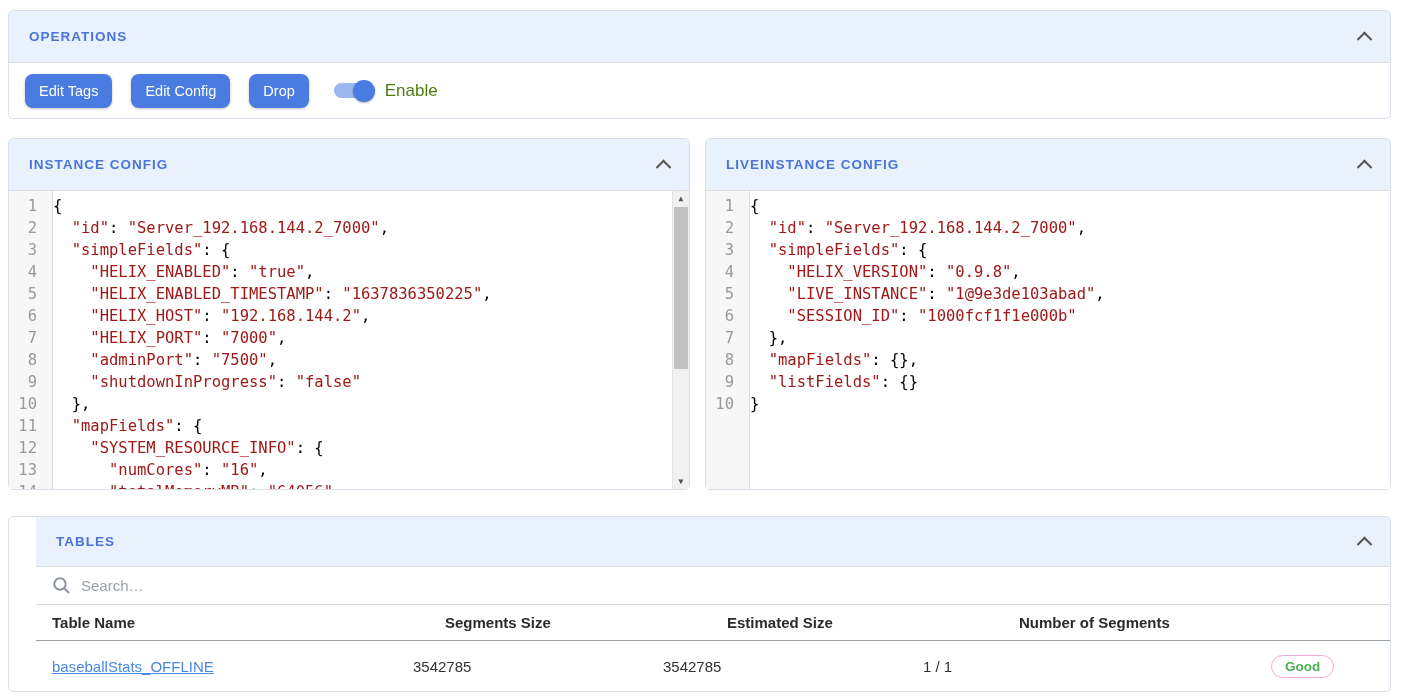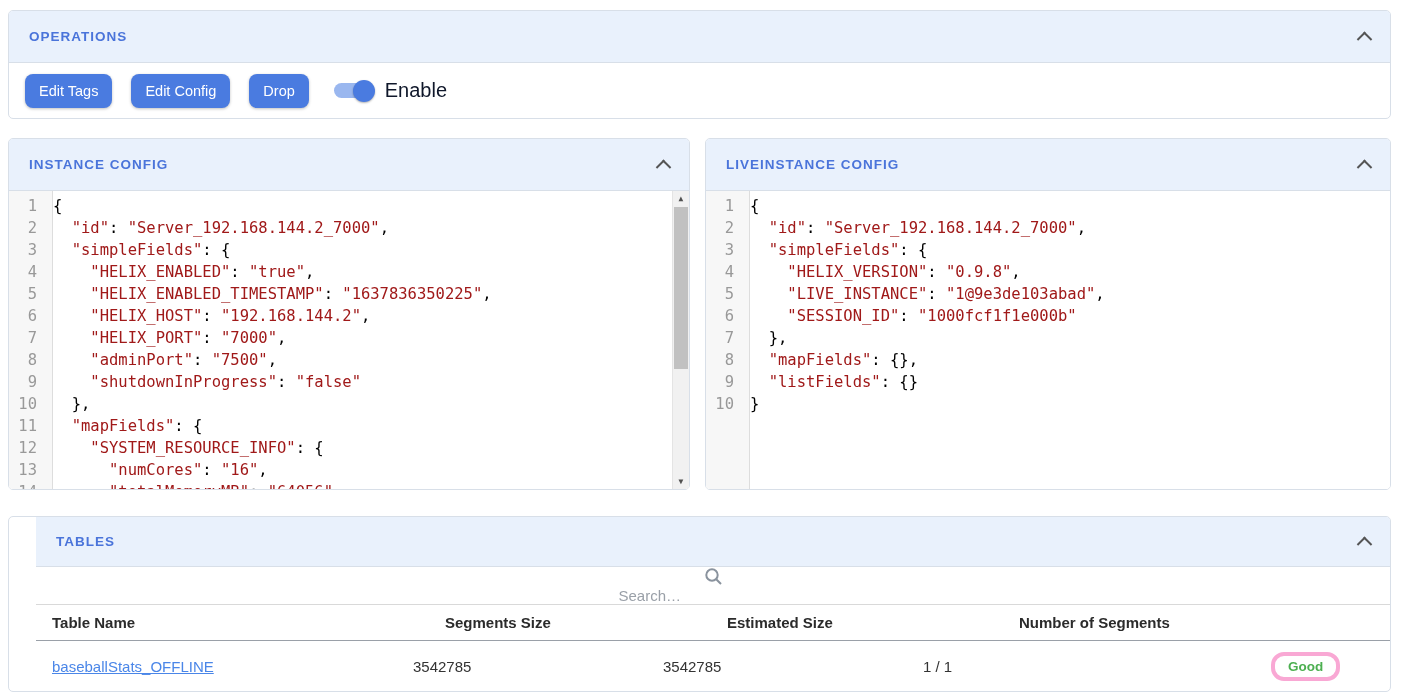--- a/index.html
+++ b/index.html
@@ -22,21 +22,21 @@
 
   
   .ops-body { height:55px; display:flex; align-items:center; padding:0 8px; }
   .btn { background:var(--accent); color:#fff; border:none; border-radius:8px;
     padding:0 14px; height:34px; font-size:14.5px; font-family:inherit; margin-left:8px;
     margin-right:11px; box-shadow:0 1px 3px rgba(0,0,0,.25); cursor:pointer; }
   .switch { position:relative; width:38px; height:15px; background:var(--track);
     border-radius:8px; margin-left:14px; cursor:pointer; }
   .switch .thumb { position:absolute; right:-3px; top:-3.5px; width:22px; height:22px;
     border-radius:50%; background:var(--accent); box-shadow:0 1px 2px rgba(0,0,0,.3); }
-  .toggle-label { font-size:20px; color:#0f172a; margin-left:13px; }
+  .toggle-label { font-size:17px; color:#4d7c0f; margin-left:13px; }
 
   
   .config-row { display:flex; margin-top:19px;border-radius:14px; }
   .config-panel-left  { width:682px; margin-right:15px; }
   .config-panel-right { width:686px; }
   .editor { position:relative; height:298px; background:#fff; overflow:hidden;
     font-family:"DejaVu Sans Mono", monospace; font-size:15.5px; line-height:22px; }
   .gutter-bg { position:absolute; left:0; top:0; bottom:0; width:44px;
     background:#f7f7f7; border-right:1px solid #ddd; }
   .code-lines { position:absolute; left:0; top:4px; right:0; white-space:pre; }
@@ -48,31 +48,31 @@
   
   .vscroll { position:absolute; top:0; right:0; bottom:0; width:17px;
     background:#f1f1f1; border-left:1px solid #e4e4e4; cursor:pointer; }
   .vscroll .arr { height:15px; text-align:center; font-size:8px; color:#505050; line-height:15px; }
   .vscroll .thumb { position:absolute; top:16px; left:1px; right:1px; height:162px; background:#c1c1c1; }
   .vscroll .arr.down { position:absolute; bottom:0; left:0; right:0; }
 
   
   .tables-panel { margin-top:26px;padding-left:27px; }
   .search-row { height:38px; display:flex; align-items:center; padding:0 16px;
-    border-bottom:1px solid #d9d9d9;flex-direction:column; }
+    border-bottom:1px solid #d9d9d9; }
   .search-input { border:none; outline:none; font-size:15px; font-family:inherit;
     color:#333; flex:1; margin-left:10px; background:transparent; }
   .search-input::placeholder { color:#9aa0a8; }
   .tgrid { display:grid; grid-template-columns:361px 250px 260px 348px 1fr;
     align-items:center; padding:0 16px; }
   .thead-row { height:36px; border-bottom:1px solid #9aa0a8; font-weight:bold;
     font-size:15px; color:#2b2b2b;gap:32px; }
   .tbody-row { height:50px; font-size:15px; color:#333; }
   .tbody-row a { color:var(--link); text-decoration:underline; cursor:pointer; }
-  .chip { display:inline-block; border:4px solid #f9a8d4; color:var(--good);
+  .chip { display:inline-block; border:1px solid #f9a8d4; color:var(--good);
     border-radius:13px; padding:3px 13px; font-size:13.5px; font-weight:bold; }
   .mag { flex:none; }
 </style>
 </head>
 <body>
 
 <div class="page">
 
   <div class="panel">
     <div class="panel-header">

